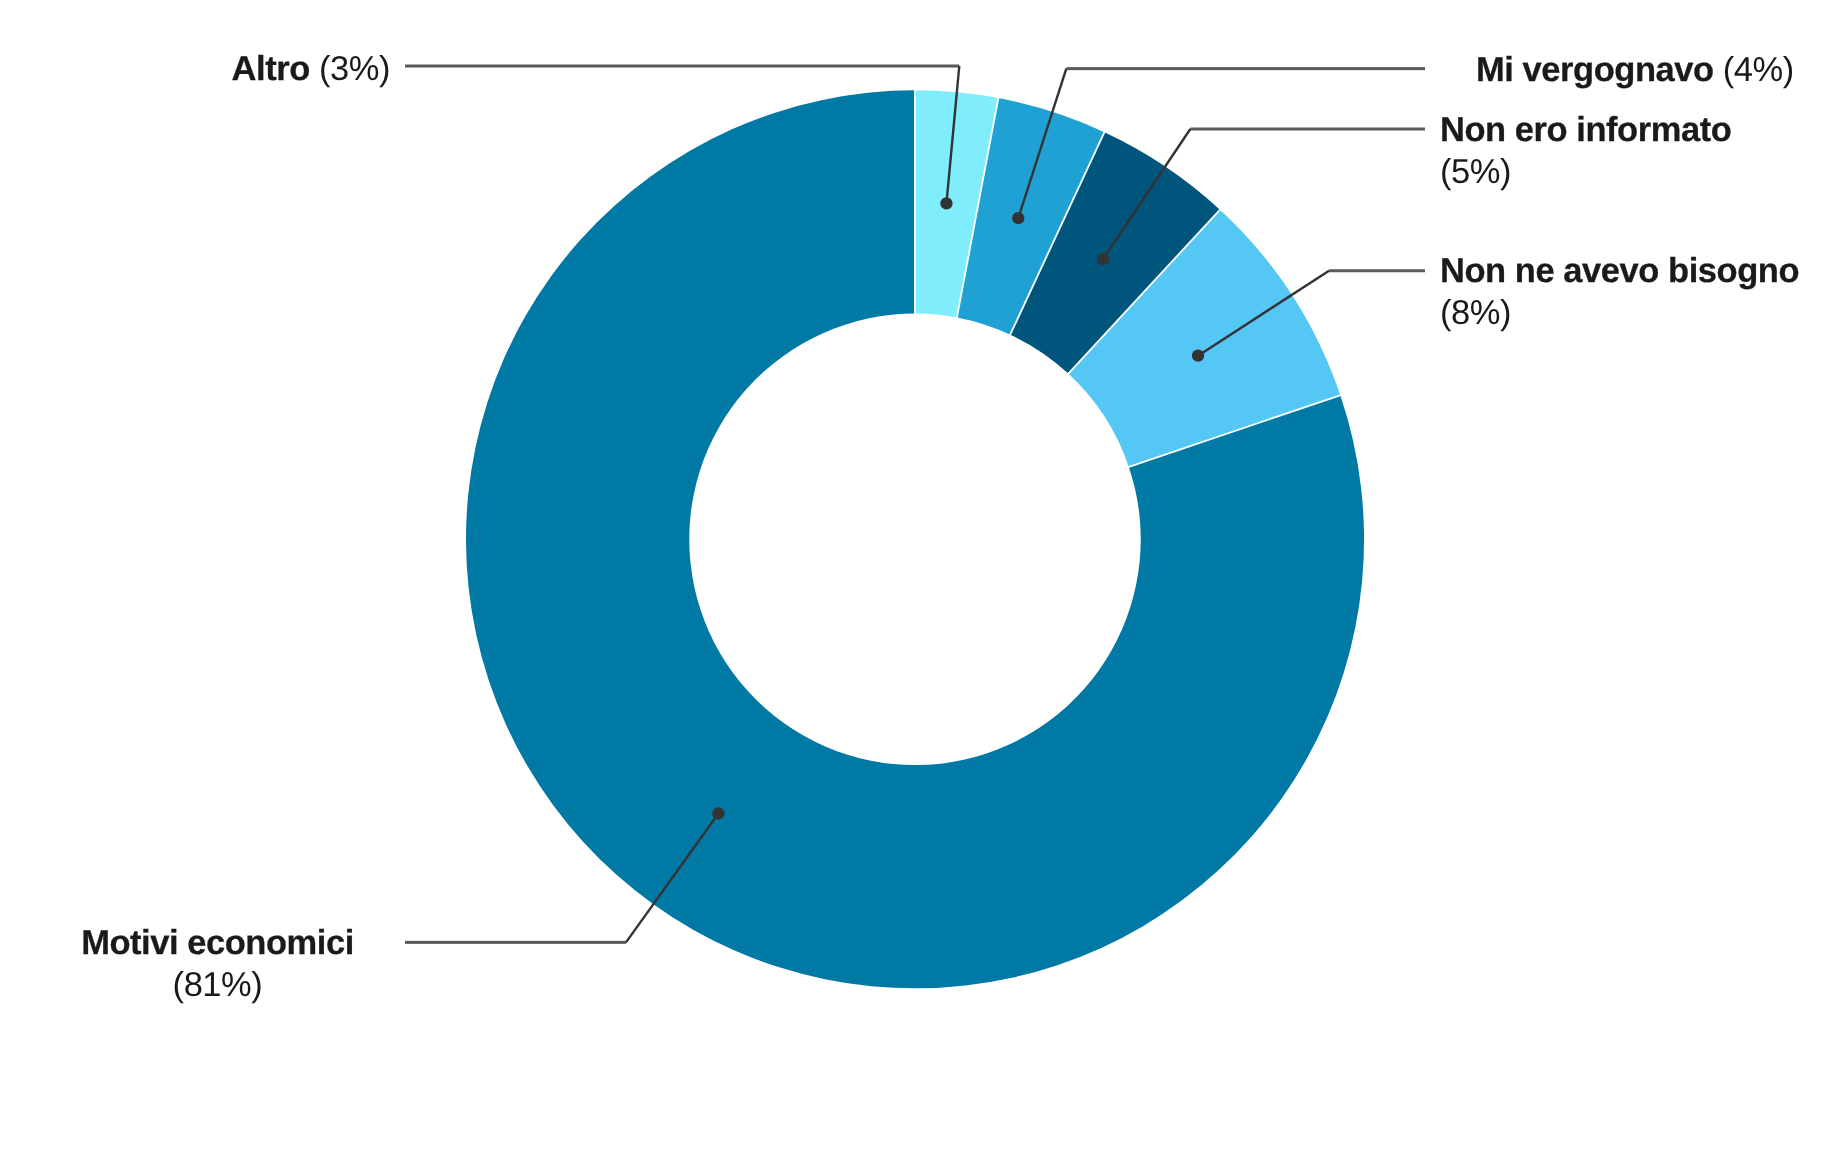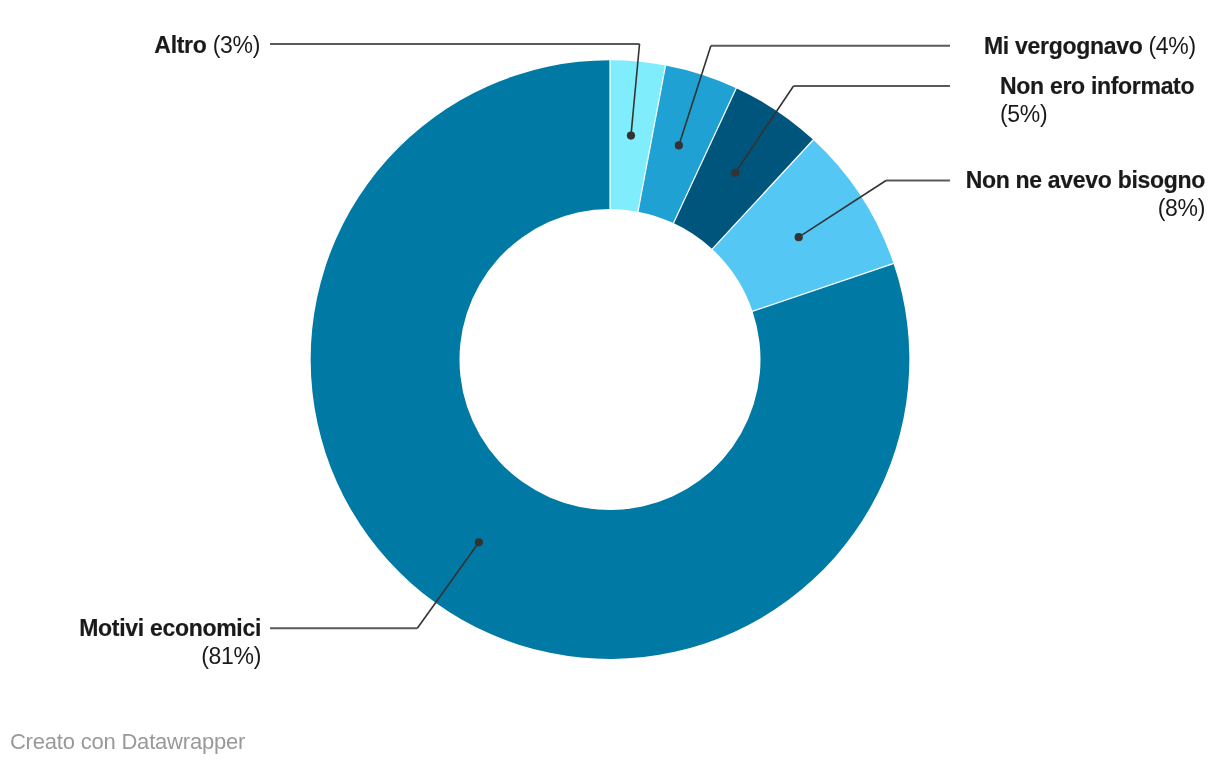--- a/index.html
+++ b/index.html
@@ -55,27 +55,26 @@
   <div id="labels">
 
     <div class="lbl" id="lbl-0" style="left: 10px; top: 30.6px; width: 250px; text-align: right;">
       <span class="nm">Altro</span><span class="sp"> </span><span class="pc">(3%)</span>
     </div>
 
     <div class="lbl" id="lbl-1" style="left: 984px; top: 32.3px; width: 252px; text-align: left;">
       <span class="nm">Mi vergognavo</span><span class="sp"> </span><span class="pc">(4%)</span>
     </div>
 
-    <div class="lbl" id="lbl-2" style="left: 1000px; top: 72.2px; width: 200px; text-align: left;">
+    <div class="lbl" id="lbl-2" style="left: 960px; top: 72.2px; width: 200px; text-align: left;">
       <span class="nm">Non ero informato</span><span class="sp"> </span><span class="pc">(5%)</span>
     </div>
 
-    <div class="lbl" id="lbl-3" style="left: 960px; top: 166.3px; width: 245px; text-align: right;">
+    <div class="lbl" id="lbl-3" style="left: 960px; top: 166.3px; width: 245px; text-align: left;">
       <span class="nm">Non ne avevo bisogno</span><span class="sp"> </span><span class="pc">(8%)</span>
     </div>
 
-    <div class="lbl" id="lbl-4" style="left: 61px; top: 614.2px; width: 200px; text-align: right;">
+    <div class="lbl" id="lbl-4" style="left: 45px; top: 614.2px; width: 200px; text-align: center;">
       <span class="nm">Motivi economici</span><span class="sp"> </span><span class="pc">(81%)</span>
     </div>
 
   </div>
-  <div class="credit">Creato con Datawrapper</div>
 </div>
 
 </body></html>

